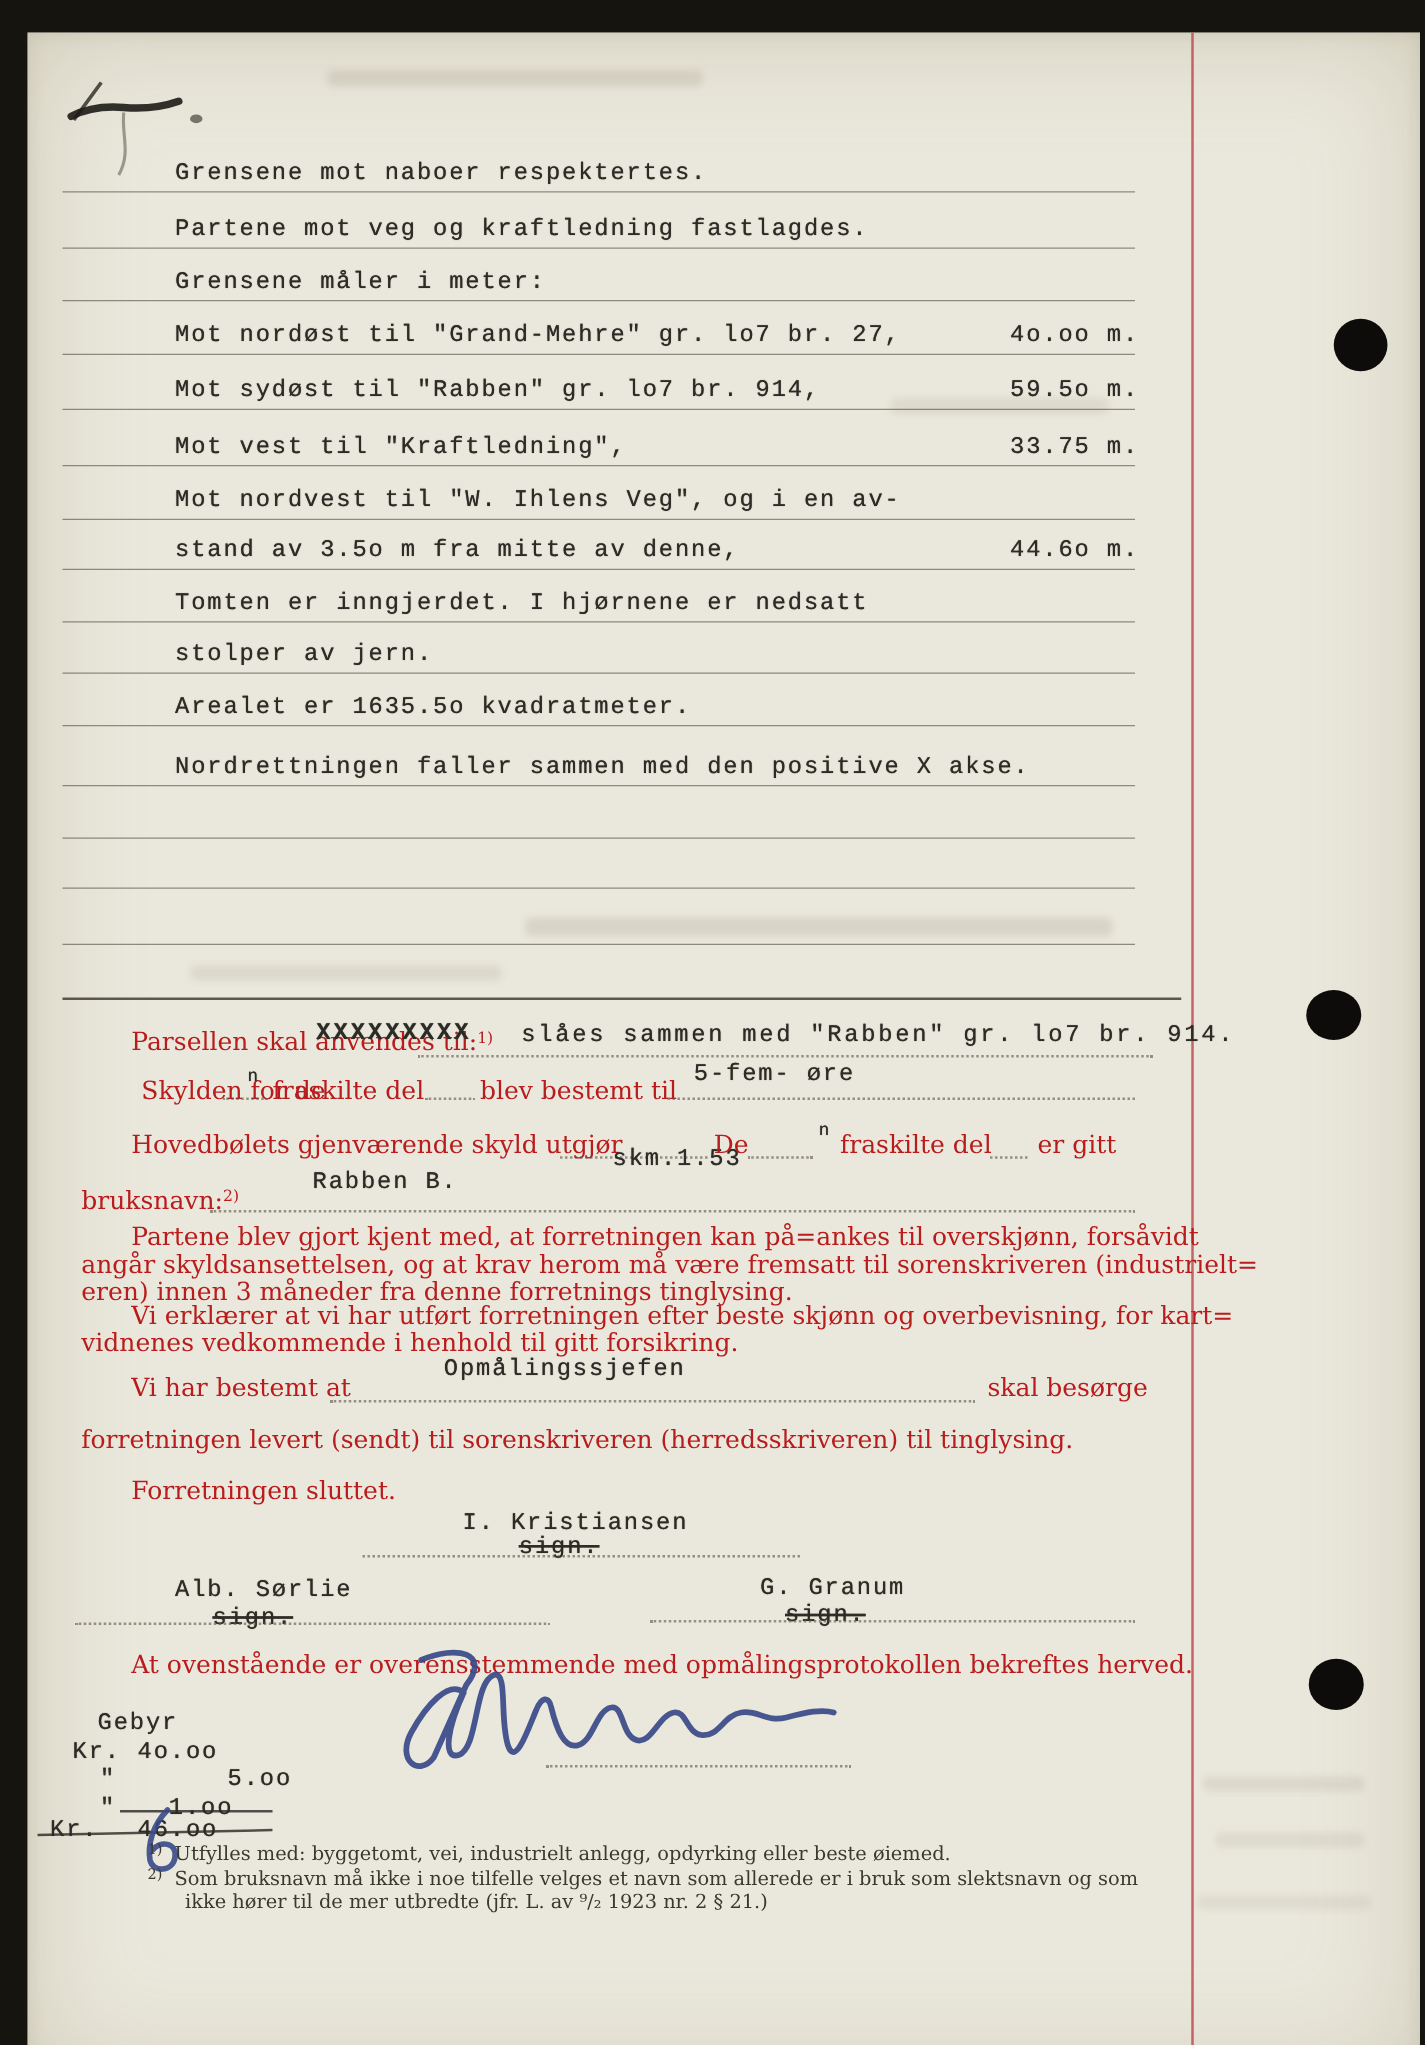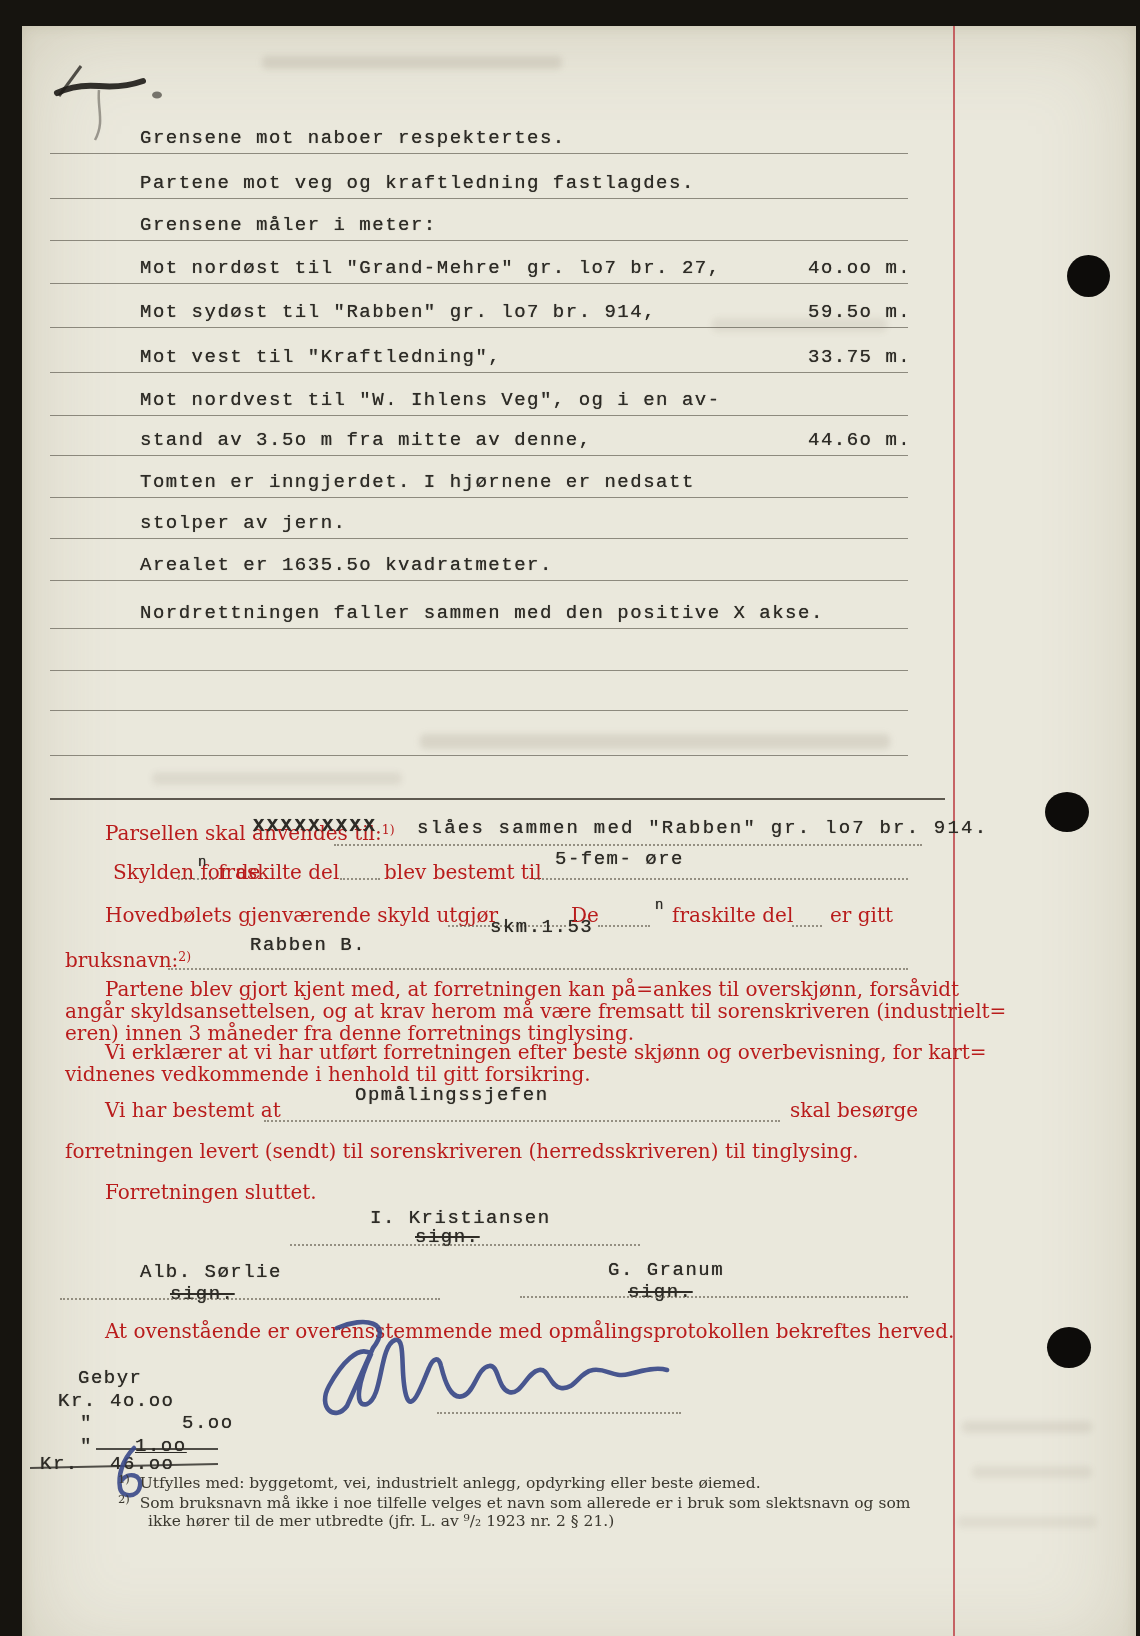--- a/index.html
+++ b/index.html
@@ -161,21 +161,21 @@
   <div class="dots" style="left:498px;top:1270px;width:388px;"></div>
 
   <div class="abs print" style="left:83px;top:1293px;">At ovenstående er overensstemmende med opmålingsprotokollen bekreftes herved.</div>
 
   <div class="abs typed" style="left:56px;top:1341px;">Gebyr</div>
   <div class="abs typed" style="left:36px;top:1364px;">Kr.</div>
   <div class="abs typed" style="left:88px;top:1364px;">4o.oo</div>
   <div class="abs typed" style="left:58px;top:1386px;">"</div>
   <div class="abs typed" style="left:126px;top:1386px;margin-left:34px;">5.oo</div>
   <div class="abs typed" style="left:58px;top:1409px;">"</div>
-  <div class="abs typed" style="left:113px;top:1409px;text-decoration:underline;">1.oo</div>
+  <div class="abs typed" style="left:113px;top:1409px;">1.oo</div>
   <div class="strike-line" style="left:74px;top:1422px;width:122px;"></div>
   <div class="abs typed" style="left:18px;top:1427px;">Kr.</div>
   <div class="abs typed" style="left:88px;top:1427px;">46.oo</div>
   <div class="strike-line" style="left:8px;top:1439px;width:188px;transform:rotate(-1.2deg);"></div>
 
   <svg style="left:86px;top:1416px;" width="52" height="58" viewBox="0 0 52 58">
     <path d="M26,6 C14,18 10,34 12,46 C14,56 30,56 32,44 C34,32 20,30 14,38" fill="none" stroke="#3a4988" stroke-width="4.5" stroke-linecap="round" opacity="0.9"></path>
   </svg>
 
   <svg style="left:285px;top:1284px;" width="370" height="120" viewBox="0 0 370 120">

